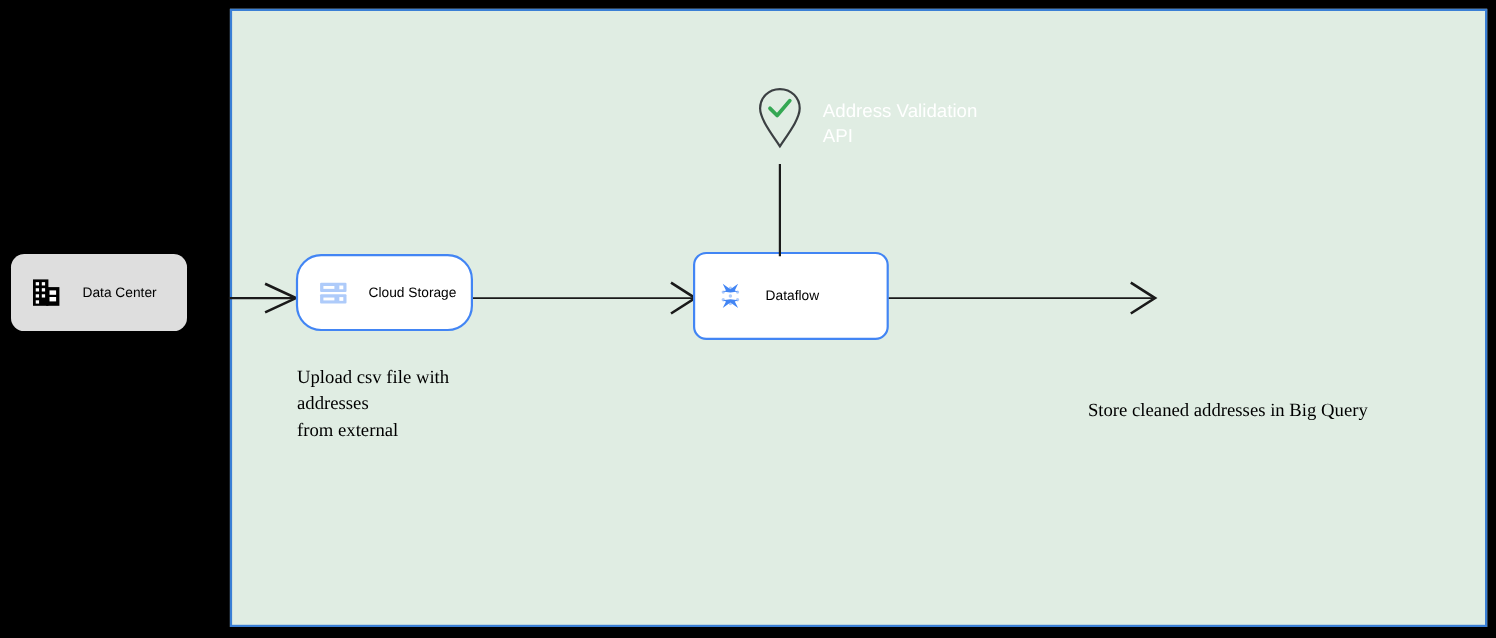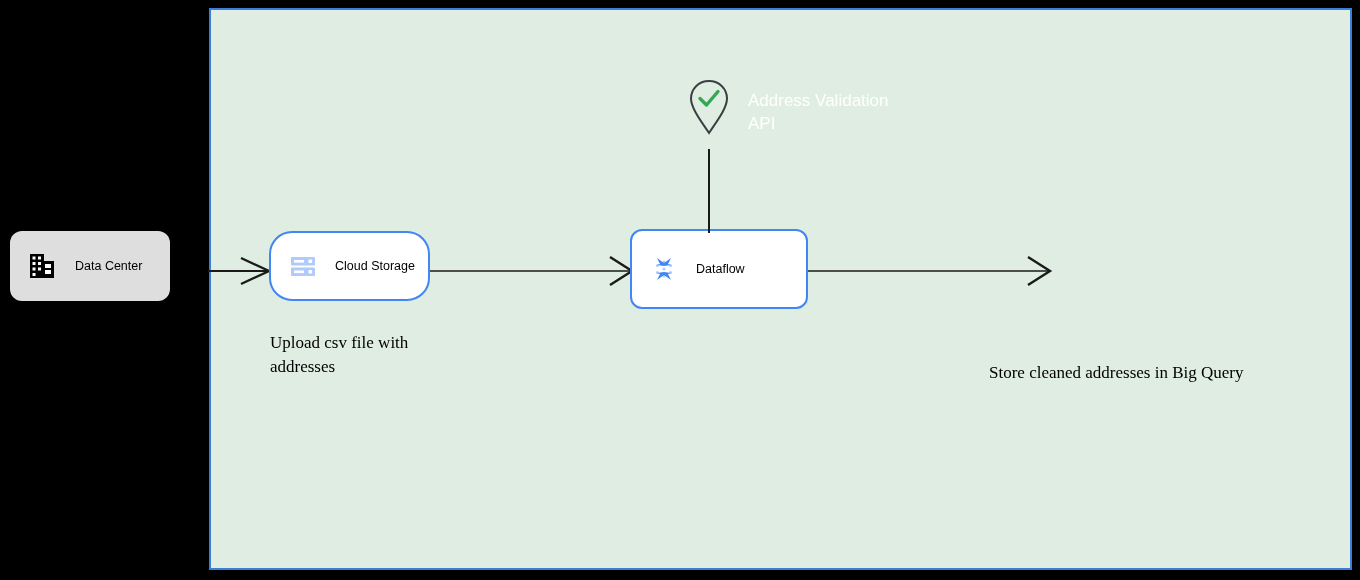--- a/index.html
+++ b/index.html
@@ -199,18 +199,19 @@
   </svg>
 
   <div id="pin-label">
     <div>Address Validation</div>
     <div>API</div>
   </div>
 
   <div class="caption" id="caption-storage">
     <div>Upload csv file with</div>
     <div>addresses</div>
+    <div>from external</div>
   </div>
 
 
   <div class="caption" id="caption-bigquery">Store cleaned addresses in Big Query</div>
 
 </div>
 
 </body></html>

